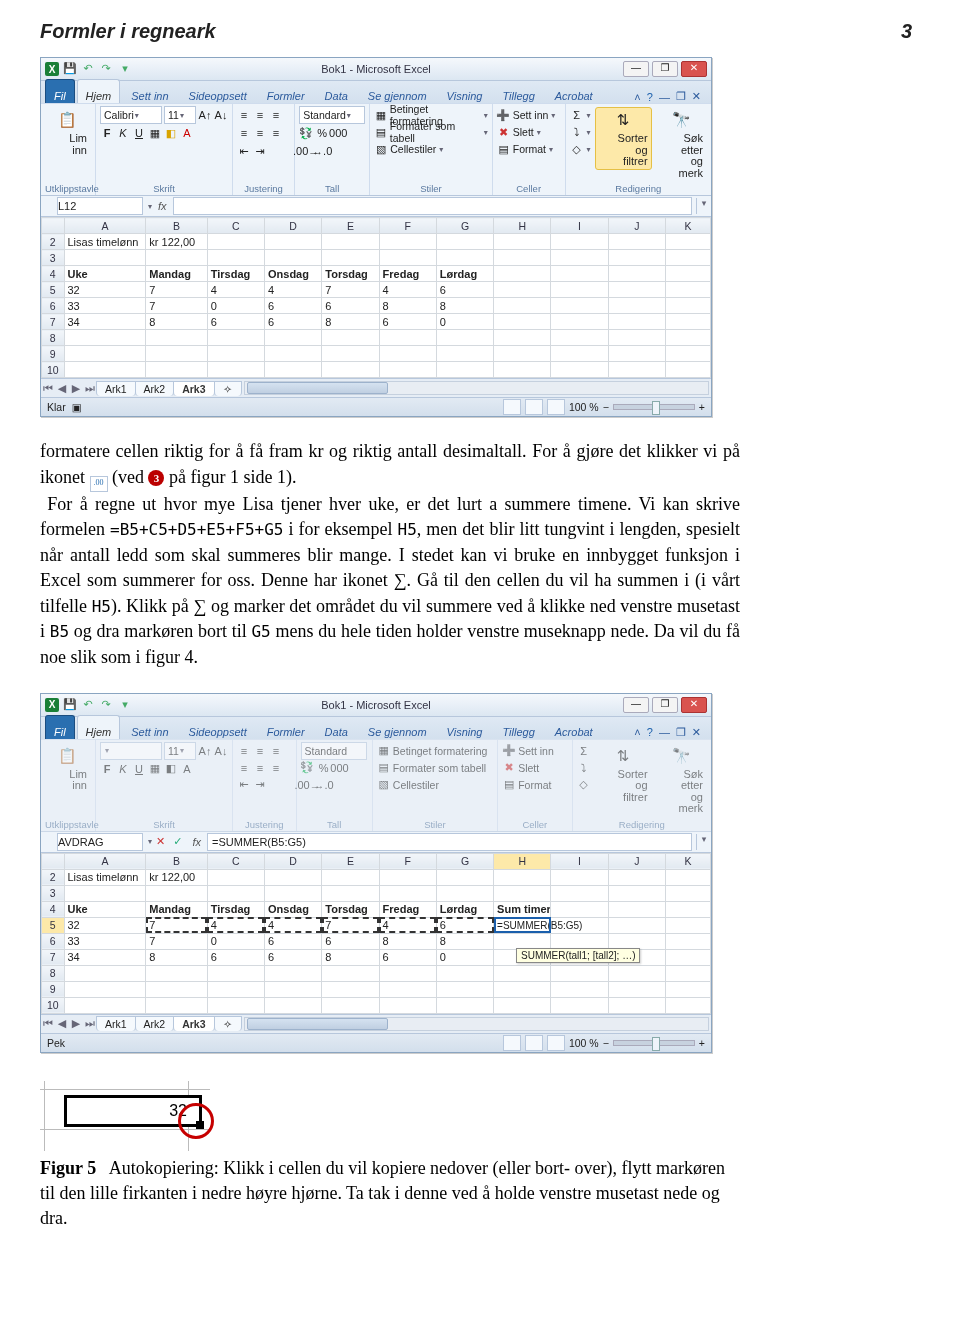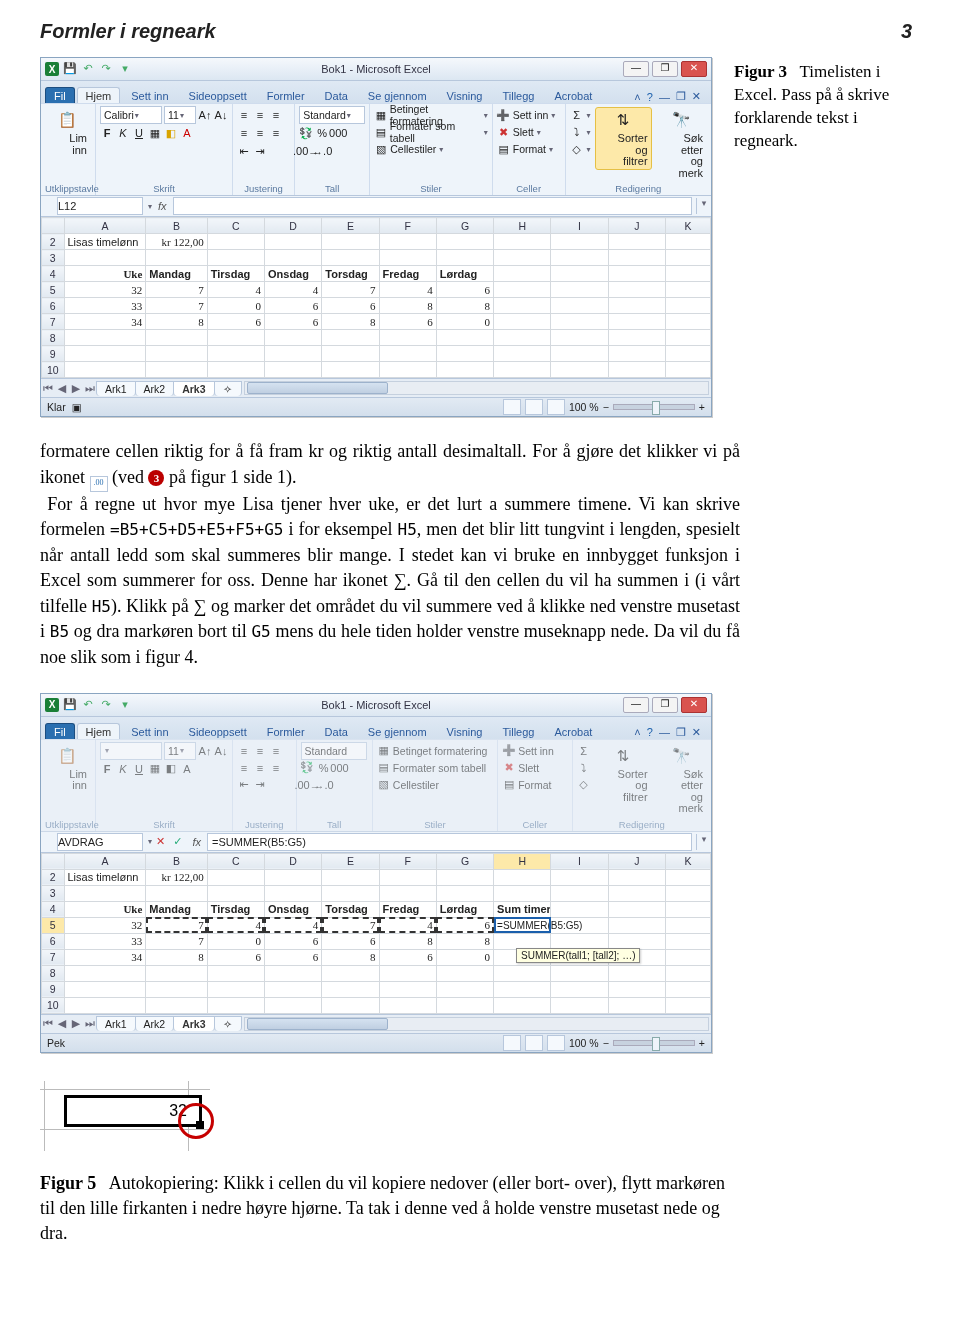--- a/index.html
+++ b/index.html
@@ -124,26 +124,27 @@
   .tabs {
     display: flex;
     align-items: flex-end;
     gap: 2px;
     background: linear-gradient(#dfe9f4,#d3e0ee);
     padding: 2px 4px 0 4px;
     height: 20px;
     position: relative;
   }
   .tab {
-    padding: 2px 8px 1px 8px;
+    padding: 10px 8px 1px 8px;
     font-size: 11px;
     color: #2b5a9c;
     border: 1px solid transparent;
     border-bottom: none;
     cursor: pointer;
+    font-style: italic;
   }
   .tab.fil {
     background: #2a6fb0;
     color: #fff;
     border-radius: 3px 3px 0 0;
     border-color: #1b4d80;
   }
   .tab.active {
     background: #eef4fa;
     border-color: #b7c7dc;
@@ -237,21 +238,21 @@
   .sheet th {
     background: linear-gradient(#f2f6fa,#e2e9f1);
     font-weight: normal;
     color: #334;
     text-align: center;
     font-size: 10.5px;
   }
   .sheet th.row-h { width: 20px; }
   .sheet th.sel-col, .sheet td.sel-col-cell { background:#fde9a9; }
   .sheet .bold { font-weight: bold; }
-  .sheet .right { text-align: right; font-family: Liberation Serif, serif;}
+  .sheet .right { }
   .sel-cell { outline: 2px solid #1a5fac; outline-offset:-2px;}
   .marquee {
     outline: 2px dashed #333; outline-offset:-2px;
   }
   .tooltip {
     position: absolute;
     background: #ffffe1;
     border: 1px solid #888;
     font-size: 10px;
     padding: 1px 4px;
@@ -339,21 +340,21 @@
   .red-circle{
     position:absolute;
     width:30px; height:30px;
     border:3px solid #c60000;
     border-radius:50%;
     right:-15px; bottom:-15px;
   }
   .fig5-cap {
     font-size: 18px;
     line-height: 1.4;
-    margin-top: 20px;
+    margin-top: 5px;
     max-width: 700px;
     font-family: Georgia, serif;
   }
   .fig5-cap .lbl{ font-weight:700;}
 
   .small-inline-icon{
     display:inline-block;
     width:16px; height:14px;
     border:1px solid #b7c7dc;
     background:#fff;
@@ -769,24 +770,20 @@
             <div class="view-btn"></div>
             <span>100 %</span>
             <span>−</span>
             <div class="slider"></div>
             <span>+</span>
           </div>
         </div>
       </div>
 
     </div>
-    <div class="fig-cap">
-      <span class="lbl">Figur 3</span>&nbsp;&nbsp;
-      <span>Timelisten i Excel. Pass på å skrive forklarende tekst i regneark.</span>
-    </div>
   </div>
 
   <div class="body-text">
     <span>formatere cellen riktig for å få fram kr og riktig antall desimaltall. For å gjøre det klikker vi på ikonet</span>
     <span class="small-inline-icon">.00</span>
     <span>(ved</span>
     <span class="badge">3</span>
     <span>på figur 1 side 1).</span>
     <br>
     <span class="indent" style="display:inline-block;"></span>

